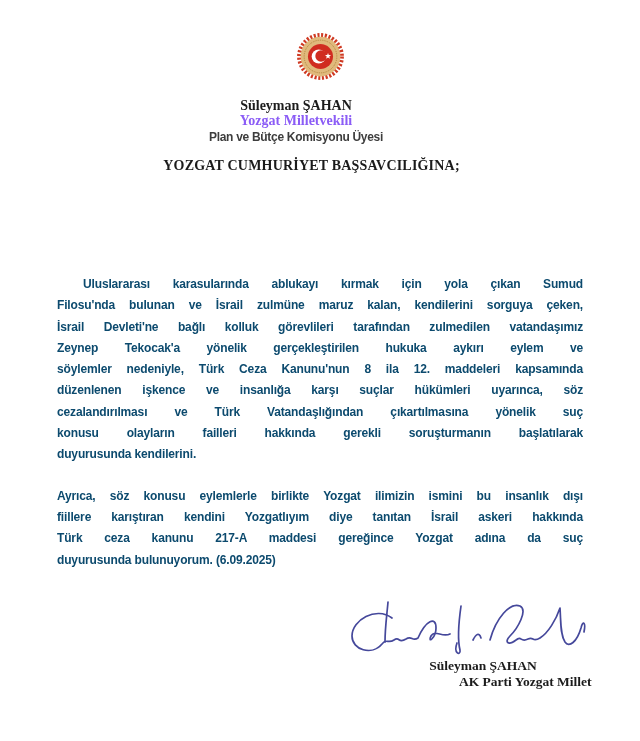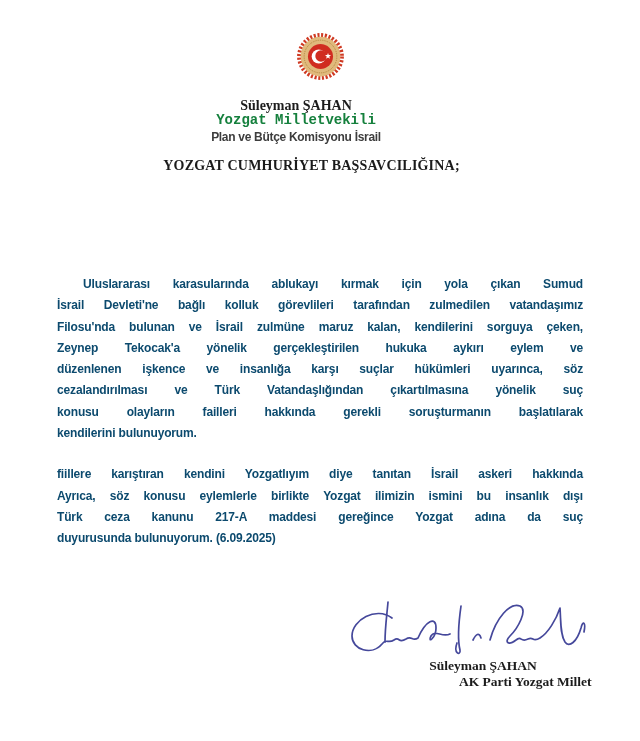--- a/index.html
+++ b/index.html
@@ -34,25 +34,25 @@
     text-align: center;
   }
   .lh-name {
     font-family: "Liberation Serif", serif;
     font-weight: 700;
     font-size: 14px;
     line-height: 15px;
     color: #1c1c1c;
   }
   .lh-title {
-    font-family: Liberation Mono, monospace;
+    font-family: Liberation Serif, serif;
     font-weight: 700;
     font-size: 14px;
     line-height: 15px;
-    color: #15803d;
+    color: #8b5cf6;
   }
   .lh-subtitle {
     font-family: "Liberation Sans", sans-serif;
     font-weight: 700;
     font-size: 12px;
     letter-spacing: -0.3px;
     line-height: 14px;
     margin-top: 2px;
     color: #3d3d3d;
   }
@@ -148,39 +148,40 @@
 
     <circle cx="28" cy="30" r="8" fill="#ffffff"></circle>
     <circle cx="30.6" cy="29.5" r="6.5" fill="#d02c20"></circle>
 
     <polygon points="38.5,25.9 39.38,28.29 41.92,28.39 39.93,29.96 40.62,32.41 38.5,31.0 36.38,32.41 37.07,29.96 35.08,28.39 37.62,28.29" fill="#ffffff"></polygon>
   </svg>
 
   <div class="letterhead">
     <div class="lh-name">Süleyman ŞAHAN</div>
     <div class="lh-title">Yozgat Milletvekili</div>
-    <div class="lh-subtitle">Plan ve Bütçe Komisyonu İsrail</div>
+    <div class="lh-subtitle">Plan ve Bütçe Komisyonu Üyesi</div>
   </div>
 
   <div class="addressee">YOZGAT CUMHURİYET BAŞSAVCILIĞINA;</div>
 
   <div class="body-paragraphs">
       <div class="paragraph">
         <div class="line line-indent">Uluslararası karasularında ablukayı kırmak için yola çıkan Sumud</div>
+        <div class="line">Filosu'nda bulunan ve İsrail zulmüne maruz kalan, kendilerini sorguya çeken,</div>
         <div class="line">İsrail Devleti'ne bağlı kolluk görevlileri tarafından zulmedilen vatandaşımız</div>
-        <div class="line">Filosu'nda bulunan ve İsrail zulmüne maruz kalan, kendilerini sorguya çeken,</div>
         <div class="line">Zeynep Tekocak'a yönelik gerçekleştirilen hukuka aykırı eylem ve</div>
+        <div class="line">söylemler nedeniyle, Türk Ceza Kanunu'nun 8 ila 12. maddeleri kapsamında</div>
         <div class="line">düzenlenen işkence ve insanlığa karşı suçlar hükümleri uyarınca, söz</div>
         <div class="line">cezalandırılması ve Türk Vatandaşlığından çıkartılmasına yönelik suç</div>
         <div class="line">konusu olayların failleri hakkında gerekli soruşturmanın başlatılarak</div>
-        <div class="line line-last">kendilerini bulunuyorum.</div>
+        <div class="line line-last">duyurusunda kendilerini.</div>
       </div>
       <div class="paragraph">
+        <div class="line">Ayrıca, söz konusu eylemlerle birlikte Yozgat ilimizin ismini bu insanlık dışı</div>
         <div class="line">fiillere karıştıran kendini Yozgatlıyım diye tanıtan İsrail askeri hakkında</div>
-        <div class="line">Ayrıca, söz konusu eylemlerle birlikte Yozgat ilimizin ismini bu insanlık dışı</div>
         <div class="line">Türk ceza kanunu 217-A maddesi gereğince Yozgat adına da suç</div>
         <div class="line line-last">duyurusunda bulunuyorum. (6.09.2025)</div>
       </div>
     </div>
 
   <svg class="signature-svg" viewBox="0 0 262 70" aria-hidden="true">
     <g fill="none" stroke-width="1.7" stroke-linecap="round" stroke-linejoin="round" stroke="#45489b">
 
       <path d="M58,8 C57,20 55,34 55,48"></path>
 

